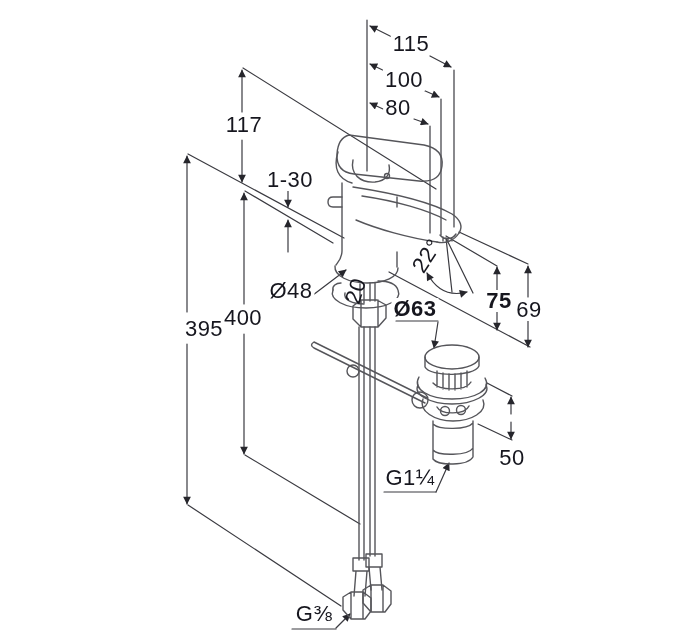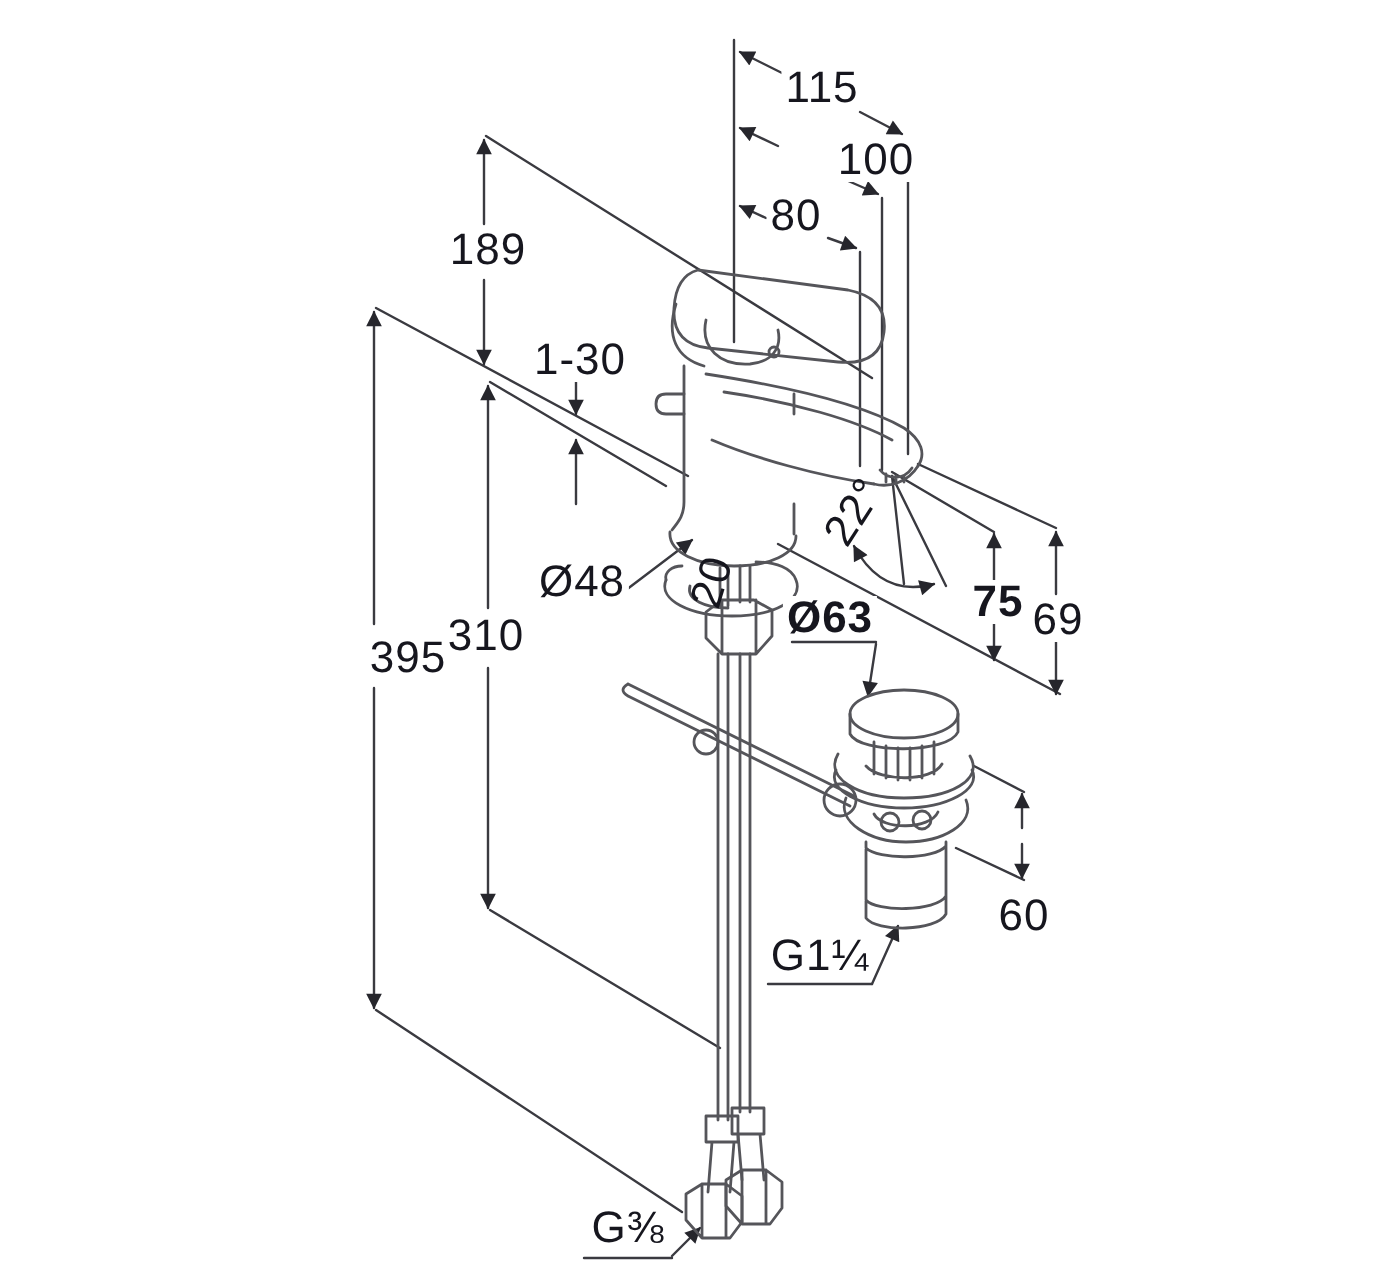--- a/index.html
+++ b/index.html
@@ -120,29 +120,29 @@
       <path d="M 418,385 C 413,395 431,404 452,404 C 473,404 491,395 486,385"></path>
       <path d="M 423,399 C 418,411 435,421 453,421 C 471,421 488,412 483,400"></path>
       <path d="M 437,407 C 441,415 465,415 469,406"></path>
       <circle cx="445" cy="411" r="4.5"></circle>
       <circle cx="461" cy="410" r="4.5"></circle>
       <path d="M 433,421 L 433,459 M 473,421 L 473,457 M 433,424 C 439,430 467,430 473,423 M 433,450 C 438,456 468,456 473,448 M 433,459 C 438,466 468,466 473,457"></path>
     </g>
   </svg>
 
   <span class="dim-label" style="left:411px;top:44px;">115</span>
-  <span class="dim-label" style="left:404px;top:80px;margin-left:34px;">100</span>
+  <span class="dim-label" style="left:404px;top:80px;">100</span>
   <span class="dim-label" style="left:398px;top:108px;">80</span>
-  <span class="dim-label" style="left:244px;top:125px;">189</span>
+  <span class="dim-label" style="left:244px;top:125px;">117</span>
   <span class="dim-label" style="left:290px;top:180px;">1-30</span>
   <span class="dim-label" style="left:204px;top:329px;">395</span>
-  <span class="dim-label" style="left:243px;top:318px;">310</span>
+  <span class="dim-label" style="left:243px;top:318px;">400</span>
   <span class="dim-label" style="left:291px;top:291px;">Ø48</span>
   <span class="dim-label rot-a no-bg" style="left:427px;top:256px;">22°</span>
   <span class="dim-label rot-b no-bg" style="left:356px;top:291px;">20</span>
   <span class="dim-label" style="left:415px;top:309px;font-weight:bold;">Ø63</span>
   <span class="dim-label" style="left:499px;top:301px;font-weight:bold;">75</span>
   <span class="dim-label" style="left:529px;top:310px;">69</span>
-  <span class="dim-label" style="left:512px;top:458px;">60</span>
+  <span class="dim-label" style="left:512px;top:458px;">50</span>
   <span class="dim-label" style="left:410px;top:478px;">G1¼</span>
   <span class="dim-label" style="left:314px;top:614px;">G⅜</span>
 
 </div>
 
 </body></html>

